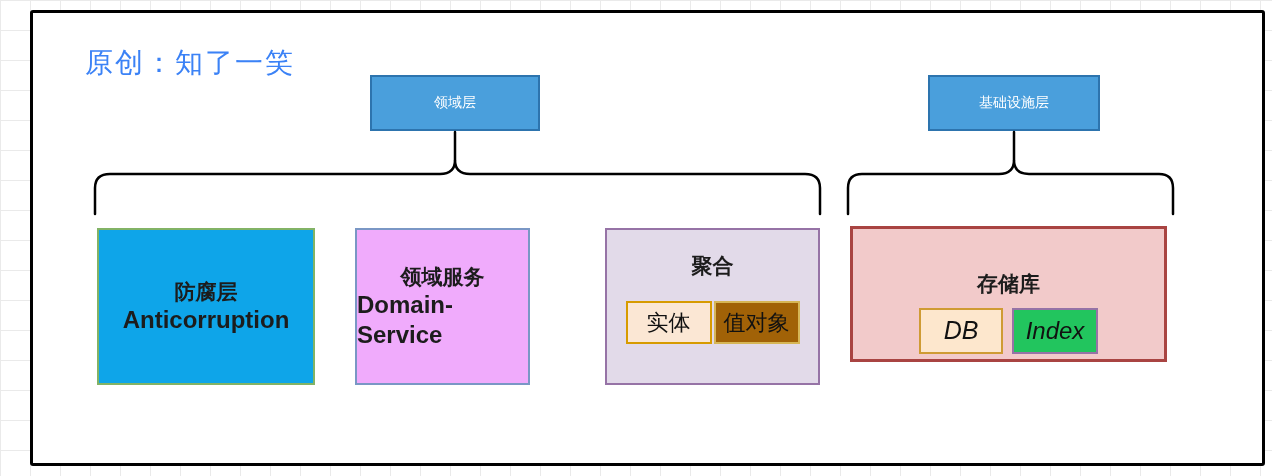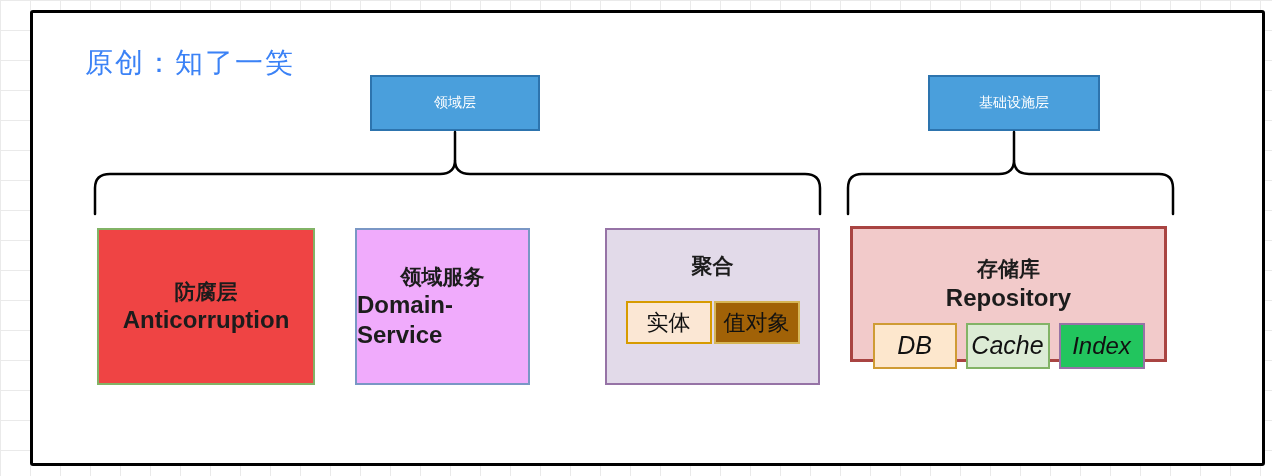--- a/index.html
+++ b/index.html
@@ -59,21 +59,21 @@
     display: flex;
     flex-direction: column;
     align-items: center;
     justify-content: center;
     color: #1c1c1c;
   }
   .layer-box .title-zh { font-size: 21px; font-weight: bold; line-height: 1.3; }
   .layer-box .title-en { font-size: 24px; font-weight: bold; line-height: 1.25; }
   #box-anticorruption {
     left: 97px; width: 218px;
-    background: #ef4444; border: 2px solid #82b366;
+    background: #0ea5e9; border: 2px solid #82b366;
   }
   #box-domain-service {
     left: 355px; width: 175px;
     background: #f0abfc; border: 2px solid #7a97c5;
   }
   #box-aggregate {
     left: 605px; width: 215px;
     background: #e2dae9; border: 2px solid #9673a6;
     justify-content: flex-start;
     padding-top: 22px;
@@ -158,19 +158,17 @@
 <div class="layer-box" id="box-aggregate">
   <div class="title-zh">聚合</div>
   <div class="chip-row">
     <div class="chip chip-entity">实体</div>
     <div class="chip chip-valueobject">值对象</div>
   </div>
 </div>
 
 <div class="layer-box" id="box-repository">
   <div class="title-zh">存储库</div>
-  <div class="title-en">Repository</div>
   <div class="chip-row">
     <div class="chip chip-db">DB</div>
-    <div class="chip chip-cache">Cache</div>
     <div class="chip chip-index">Index</div>
   </div>
 </div>
 
 </body></html>

